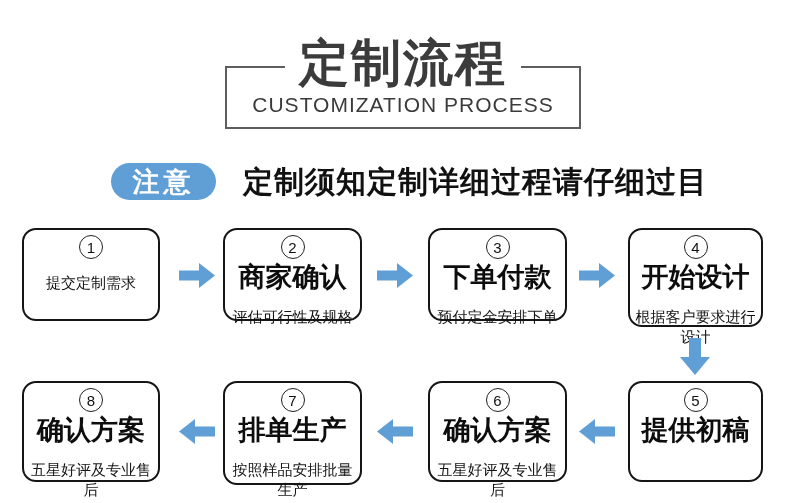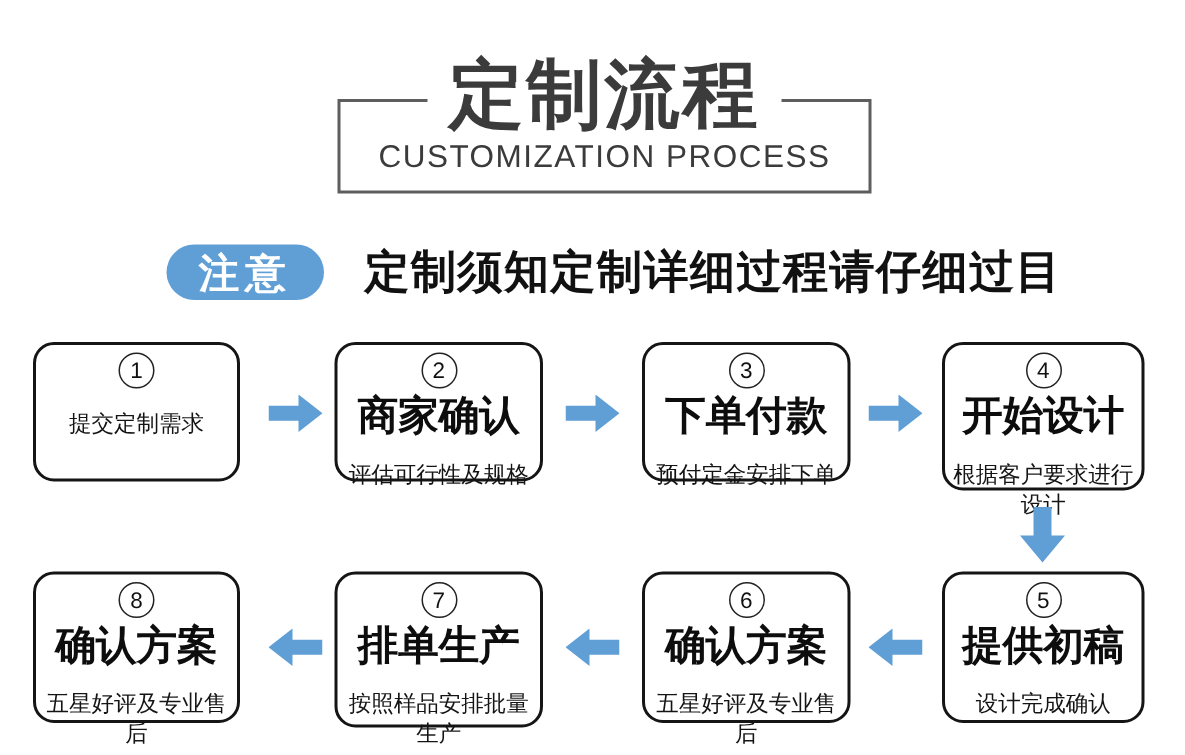--- a/index.html
+++ b/index.html
@@ -123,21 +123,20 @@
     <div class="step-sub">按照样品安排批量生产</div>
   </div>
   <div class="step b6">
     <span class="step-num">6</span>
     <div class="step-title">确认方案</div>
     <div class="step-sub">五星好评及专业售后</div>
   </div>
   <div class="step b5">
     <span class="step-num">5</span>
     <div class="step-title">提供初稿</div>
-    <div class="step-sub">设计完成确认</div>
   </div>
 
   <div class="arrow ar1">
     <svg width="36" height="25" viewBox="0 0 36 25">
         <path class="af" d="M0 7.5 H20 V0 L36 12.5 L20 25 V17.5 H0 Z" fill="#5f9fd6"></path>
       </svg>
   </div>
   <div class="arrow ar2">
     <svg width="36" height="25" viewBox="0 0 36 25">
         <path class="af" d="M0 7.5 H20 V0 L36 12.5 L20 25 V17.5 H0 Z" fill="#5f9fd6"></path>

